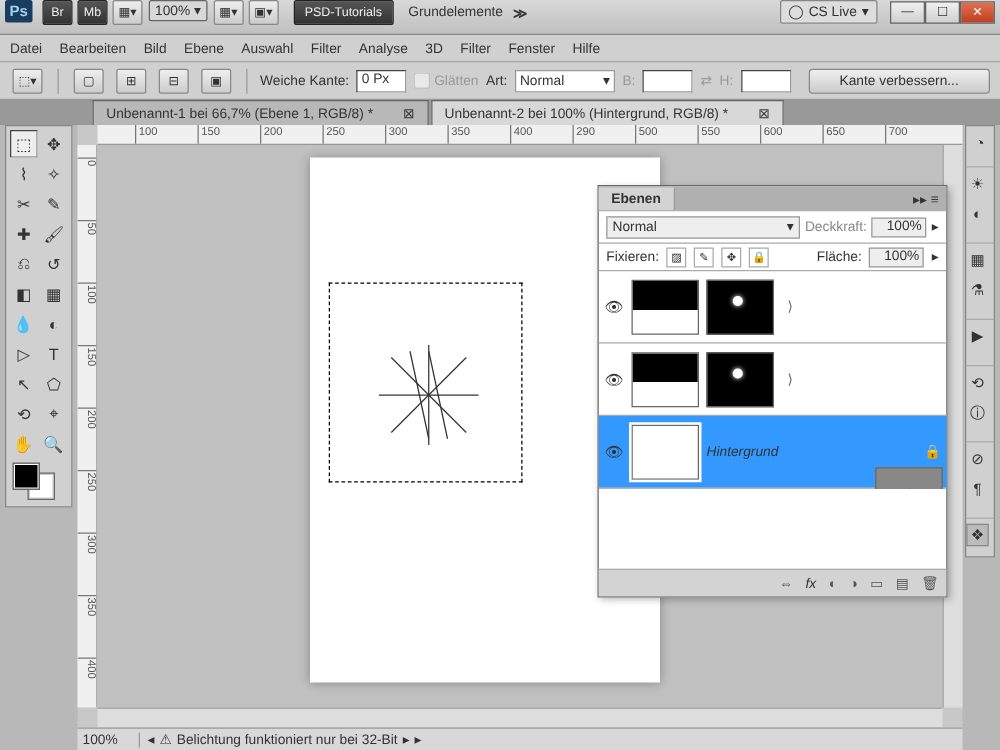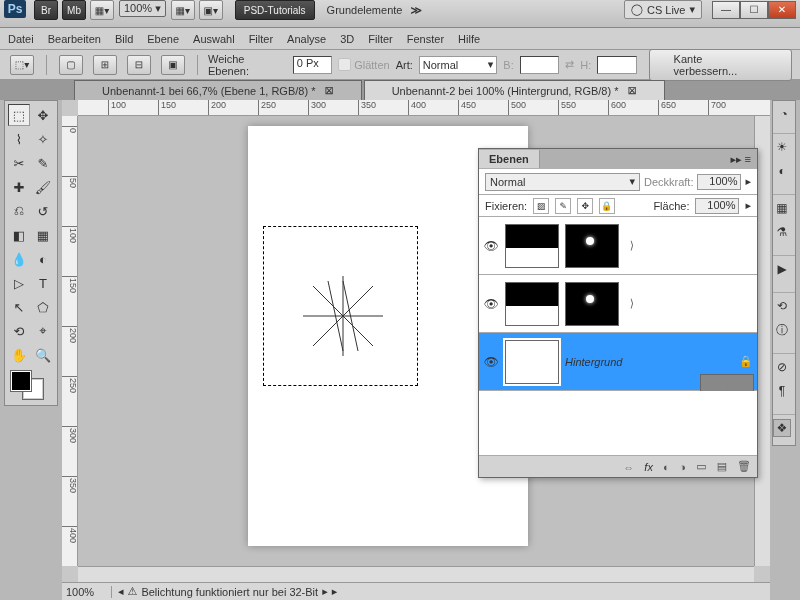--- a/index.html
+++ b/index.html
@@ -18,21 +18,21 @@
 .menubar{height:22px;background:#d0d0d0;display:flex;align-items:center;padding:0 8px;gap:14px;border-bottom:1px solid #999}
 .menubar span{cursor:pointer}
 .optbar{height:30px;background:#d0d0d0;display:flex;align-items:center;padding:0 8px;gap:6px;border-bottom:1px solid #999}
 .opt-sep{width:1px;height:20px;background:#999;margin:0 4px}
 .opt-input{width:40px;height:18px;background:#fff;border:1px inset #999;padding:0 3px}
 .opt-sel{width:80px;height:18px;background:#fff;border:1px solid #999;padding:0 3px;display:flex;align-items:center;justify-content:space-between}
 .opt-label{color:#888}
 .opt-btn{padding:3px 24px;background:linear-gradient(#eee,#ccc);border:1px solid #888;border-radius:3px;cursor:pointer}
 .opt-dis{color:#999}
 .tabstrip{height:20px;background:#999;display:flex;align-items:flex-end;padding-left:74px}
-.doctab{padding:3px 27px;background:#b8b8b8;border:1px solid #666;border-bottom:none;margin-right:2px;display:flex;align-items:center;gap:9px;font-size:10px;color:#555}
+.doctab{padding:3px 10px;background:#b8b8b8;border:1px solid #666;border-bottom:none;margin-right:2px;display:flex;align-items:center;gap:24px;font-size:10px;color:#555}
 .doctab.active{background:#d8d8d8;color:#333}
 .doctab .x{cursor:pointer}
 .workspace{position:absolute;top:100px;left:62px;right:30px;bottom:18px;background:#c8c8c8}
 .ruler-h{position:absolute;top:0;left:16px;right:0;height:16px;background:#f0f0f0;border-bottom:1px solid #999;overflow:hidden}
 .ruler-h .tick{position:absolute;top:0;font-size:9px;color:#555;border-left:1px solid #777;height:16px;padding-left:2px}
 .ruler-v{position:absolute;top:16px;left:0;width:16px;bottom:16px;background:#f0f0f0;border-right:1px solid #999;overflow:hidden}
 .ruler-v .tick{position:absolute;left:0;font-size:9px;color:#555;border-top:1px solid #777;width:16px;padding-top:1px;writing-mode:vertical-rl}
 .canvas-area{position:absolute;top:16px;left:16px;right:16px;bottom:16px;background:#c0c0c0;overflow:hidden}
 .canvas{position:absolute;top:10px;left:170px;width:280px;height:420px;background:#fff;box-shadow:0 0 8px rgba(0,0,0,.3)}
 .marquee{position:absolute;top:100px;left:15px;width:155px;height:160px;border:1px dashed #000}
@@ -121,21 +121,21 @@
 </div>
 
 <div class="optbar">
   <div class="tb-btn">⬚▾</div>
   <div class="opt-sep"></div>
   <div class="tb-btn">▢</div>
   <div class="tb-btn">⊞</div>
   <div class="tb-btn">⊟</div>
   <div class="tb-btn">▣</div>
   <div class="opt-sep"></div>
-  <span>Weiche Ebenen:</span>
+  <span>Weiche Kante:</span>
   <div class="opt-input">0 Px</div>
   <span style="display:flex;align-items:center;gap:3px">
       <input type="checkbox" disabled="" style="">
       <span class="opt-dis">Glätten</span>
     </span>
   <span>Art:</span>
   <div class="opt-sel">
       <span>Normal</span>
       <span>▾</span>
     </div>
@@ -212,21 +212,21 @@
 
 <div class="workspace">
   <div class="ruler-h">
     <div class="tick" style="left:30px">100</div>
       <div class="tick" style="left:80px">150</div>
       <div class="tick" style="left:130px">200</div>
       <div class="tick" style="left:180px">250</div>
       <div class="tick" style="left:230px">300</div>
       <div class="tick" style="left:280px">350</div>
       <div class="tick" style="left:330px">400</div>
-      <div class="tick" style="left:380px">450</div>
+      <div class="tick" style="left:380px">290</div>
       <div class="tick" style="left:430px">500</div>
       <div class="tick" style="left:480px">550</div>
       <div class="tick" style="left:530px">600</div>
       <div class="tick" style="left:580px">650</div>
       <div class="tick" style="left:630px">700</div>
   </div>
   <div class="ruler-v">
     <div class="tick" style="top:10px">0</div>
       <div class="tick" style="top:60px">50</div>
       <div class="tick" style="top:110px">100</div>

